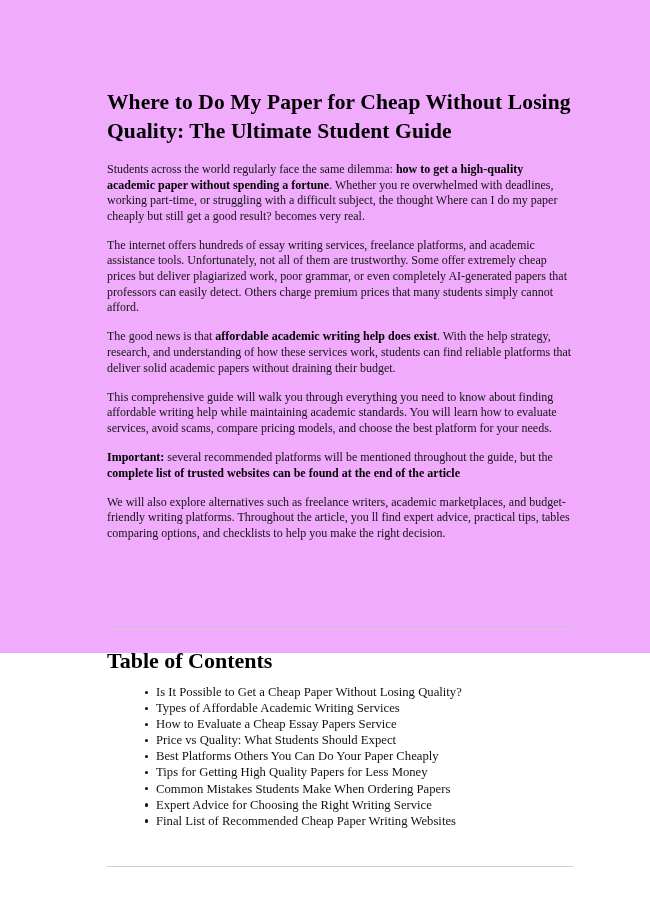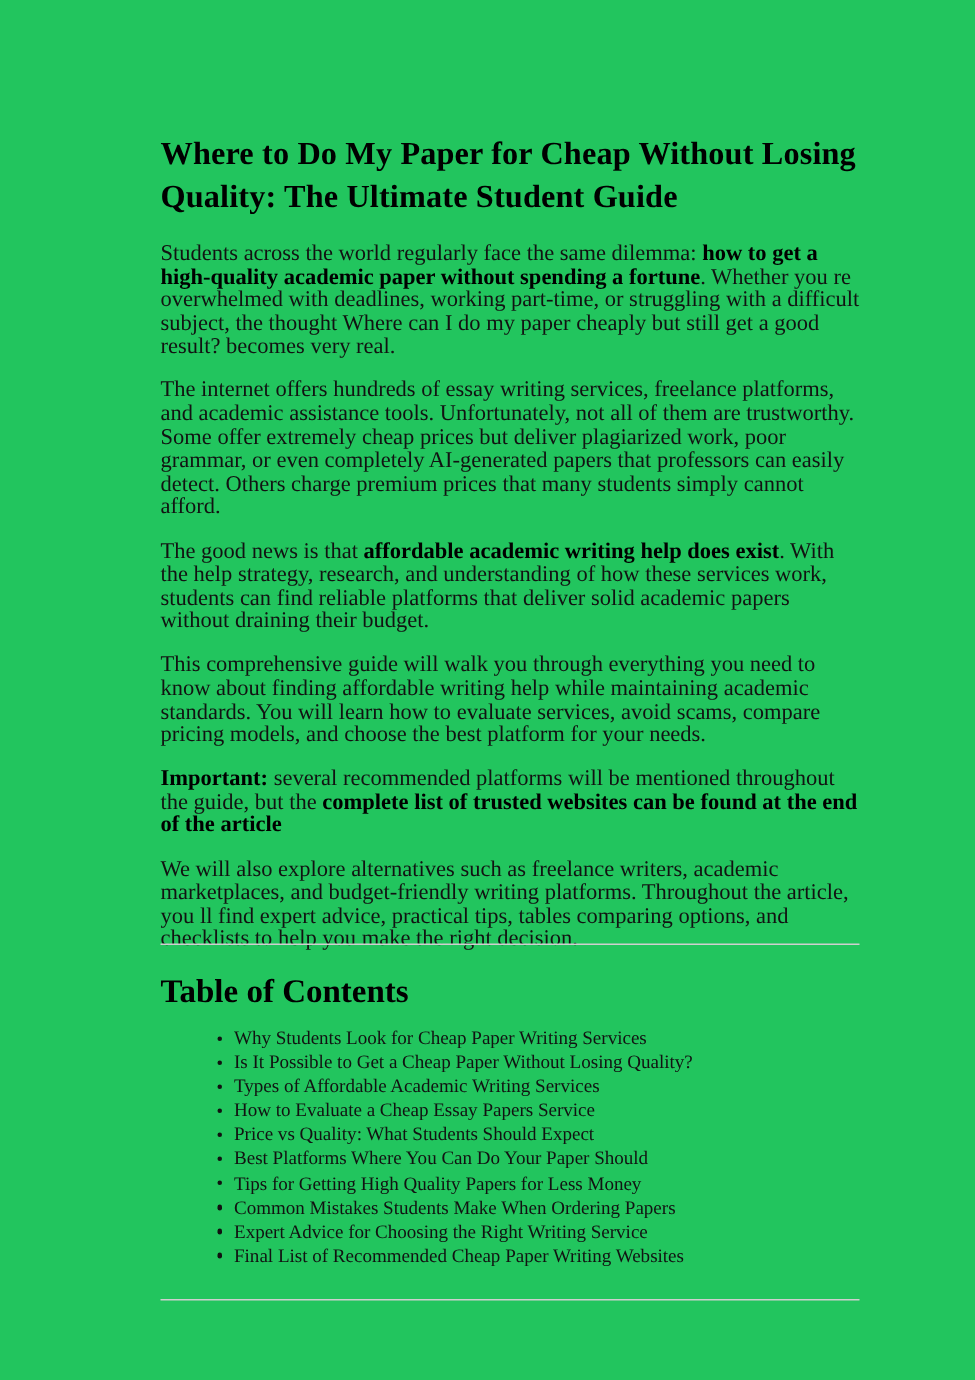--- a/index.html
+++ b/index.html
@@ -11,22 +11,22 @@
     width: 650px;
     height: 920px;
     overflow: hidden;
     font-family: "Liberation Serif", "DejaVu Serif", serif;
     color: #000000;
     -webkit-font-smoothing: antialiased;
   }
   .page {
     position: relative;
     width: 650px;
-    height: 920px;
-    background: #22c55e;
+    height: 653px;
+    background: #f0abfc;
   }
   .content {
     position: absolute;
     left: 107px;
     top: 88px;
     width: 466px;
   }
 
   
   .doc-title {
@@ -34,21 +34,21 @@
     font-weight: bold;
     font-size: 21.5px;
     line-height: 28.5px;
     margin: 0 0 17px 0;
     letter-spacing: 0.1px;
     color: #000;
   }
 
   
   .para {
-    font-size: 15px;
+    font-size: 12px;
     line-height: 15.6px;
     margin: 0 0 13.5px 0;
     text-align: left;
     color: #121212;
     font-family: Liberation Serif, serif;
   }
   .para:last-of-type { margin-bottom: 0; }
   .para b, .para strong {
     font-weight: bold;
     color: #000;
@@ -123,26 +123,25 @@
       <p class="para"><span>We will also explore alternatives such as freelance writers, academic marketplaces, and budget-friendly writing platforms. Throughout the article, you ll find expert advice, practical tips, tables comparing options, and checklists to help you make the right decision.</span></p>
     </div>
 
   </div>
 
   <hr class="rule rule-top">
 
   <div class="toc-block">
     <h2 class="toc-heading">Table of Contents</h2>
     <ul class="toc-list">
-        <li><span class="toc-bullet"></span><span>Why Students Look for Cheap Paper Writing Services</span></li>
         <li><span class="toc-bullet"></span><span>Is It Possible to Get a Cheap Paper Without Losing Quality?</span></li>
         <li><span class="toc-bullet"></span><span>Types of Affordable Academic Writing Services</span></li>
         <li><span class="toc-bullet"></span><span>How to Evaluate a Cheap Essay Papers Service</span></li>
         <li><span class="toc-bullet"></span><span>Price vs Quality: What Students Should Expect</span></li>
-        <li><span class="toc-bullet"></span><span>Best Platforms Where You Can Do Your Paper Should</span></li>
+        <li><span class="toc-bullet"></span><span>Best Platforms Others You Can Do Your Paper Cheaply</span></li>
         <li><span class="toc-bullet"></span><span>Tips for Getting High Quality Papers for Less Money</span></li>
         <li><span class="toc-bullet"></span><span>Common Mistakes Students Make When Ordering Papers</span></li>
         <li><span class="toc-bullet"></span><span>Expert Advice for Choosing the Right Writing Service</span></li>
         <li><span class="toc-bullet"></span><span>Final List of Recommended Cheap Paper Writing Websites</span></li>
       </ul>
   </div>
 
   <hr class="rule rule-bottom">
 
 </div>

